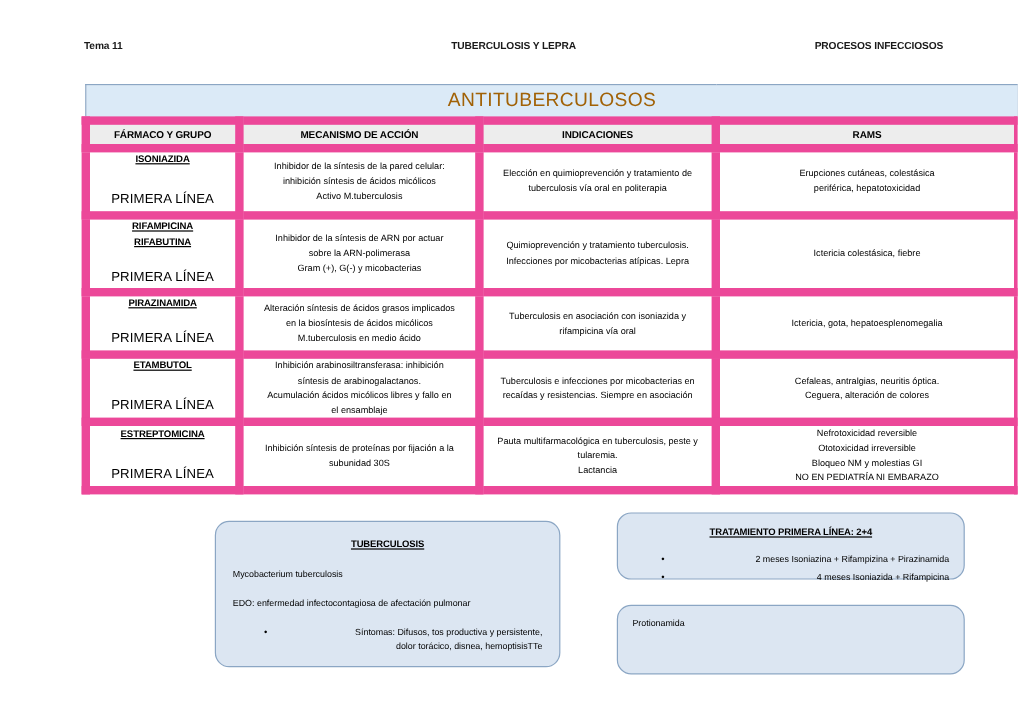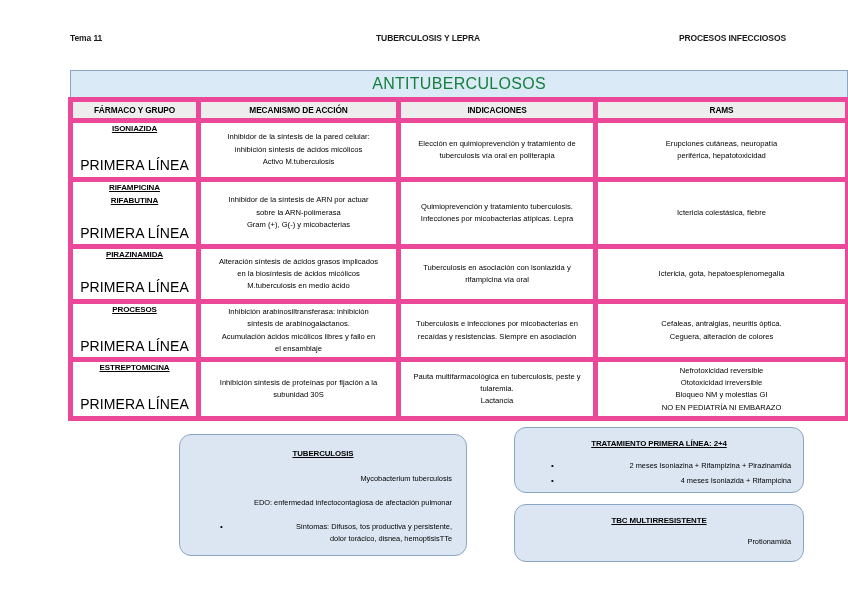--- a/index.html
+++ b/index.html
@@ -43,33 +43,33 @@
   
   .drug-table {
     position: absolute;
     left: 68px;
     top: 70px;
     width: 777px;
     border-collapse: collapse;
     table-layout: fixed;
   }
   .drug-table td, .drug-table th {
-    border: 5px solid #ec4899;
+    border: 7px solid #ec4899;
     padding: 0;
     vertical-align: middle;
   }
   .title-cell {
     background: #dbeaf7;
     border: 1px solid #8ba6c4 !important;
     text-align: center;
     font-size: 16px;
     font-weight: normal;
     letter-spacing: 0.3px;
     height: 26px;
-    color: #15803d;
+    color: #a16207;
   }
   .colhead {
     background: #ededed;
     text-align: center;
     font-size: 8.3px;
     font-weight: bold;
     letter-spacing: -0.1px;
     height: 16px;
     padding: 2px 0;
   }
@@ -87,21 +87,21 @@
   }
   .drug-name {
     font-weight: bold;
     text-decoration: underline;
     font-size: 8px;
     letter-spacing: -0.1px;
     display: block;
   }
   .drug-line {
     display: block;
-    font-size: 14px;
+    font-size: 11px;
     margin-top: 18px;
     letter-spacing: 0.1px;
   }
   .drug-line.tight { margin-top: 14px; }
   .cell-line { display: block; }
 
   
   .infobox {
     position: absolute;
     background: #dce6f2;
@@ -115,21 +115,21 @@
   .infobox .box-title {
     display: block;
     text-align: center;
     font-weight: bold;
     text-decoration: underline;
     font-size: 7.9px;
     letter-spacing: -0.1px;
   }
   .infobox .box-line {
     display: block;
-    text-align: right;
+    text-align: left;
   }
   .infobox ul {
     margin: 0;
     padding-left: 34px;
     list-style: none;
   }
   .infobox li {
     position: relative;
     text-align: right;
     margin: 0;
@@ -154,21 +154,21 @@
     padding: 12px 14px 10px 14px;
   }
   #box-tuberculosis .box-title { margin-bottom: 13px; }
   #box-tuberculosis .box-line { margin-bottom: 11px; }
   #box-tuberculosis ul { margin-top: 4px; padding-left: 40px; }
 
   #box-tratamiento {
     left: 514px;
     top: 427px;
     width: 290px;
-    height: 66px;
+    height: 56px;
     padding: 9px 12px;
   }
   #box-tratamiento .box-title { margin-bottom: 10px; }
   #box-tratamiento ul { padding-left: 38px; }
   #box-tratamiento li { margin-bottom: 2px; }
 
   #box-multirresistente {
     left: 514px;
     top: 504px;
     width: 290px;
@@ -212,21 +212,21 @@
       <td class="body-cell">
         <span class="cell-line">Inhibidor de la síntesis de la pared celular:</span>
         <span class="cell-line">inhibición síntesis de ácidos micólicos</span>
         <span class="cell-line">Activo M.tuberculosis</span>
       </td>
       <td class="body-cell">
         <span class="cell-line">Elección en quimioprevención y tratamiento de</span>
         <span class="cell-line">tuberculosis vía oral en politerapia</span>
       </td>
       <td class="body-cell">
-        <span class="cell-line">Erupciones cutáneas, neuropatía</span>
+        <span class="cell-line">Erupciones cutáneas, colestásica</span>
         <span class="cell-line">periférica, hepatotoxicidad</span>
       </td>
     </tr>
 
     <tr>
       <td class="body-cell">
         <span class="drug-name">RIFAMPICINA</span>
         <span class="drug-name">RIFABUTINA</span>
         <span class="drug-line tight">PRIMERA LÍNEA</span>
       </td>
@@ -258,21 +258,21 @@
         <span class="cell-line">Tuberculosis en asociación con isoniazida y</span>
         <span class="cell-line">rifampicina vía oral</span>
       </td>
       <td class="body-cell">
         <span class="cell-line">Ictericia, gota, hepatoesplenomegalia</span>
       </td>
     </tr>
 
     <tr>
       <td class="body-cell">
-        <span class="drug-name">PROCESOS</span>
+        <span class="drug-name">ETAMBUTOL</span>
         <span class="drug-line">PRIMERA LÍNEA</span>
       </td>
       <td class="body-cell">
         <span class="cell-line">Inhibición arabinosiltransferasa: inhibición</span>
         <span class="cell-line">síntesis de arabinogalactanos.</span>
         <span class="cell-line">Acumulación ácidos micólicos libres y fallo en</span>
         <span class="cell-line">el ensamblaje</span>
       </td>
       <td class="body-cell">
         <span class="cell-line">Tuberculosis e infecciones por micobacterias en</span>
@@ -322,15 +322,14 @@
 
 <div class="infobox" id="box-tratamiento">
   <span class="box-title">TRATAMIENTO PRIMERA LÍNEA: 2+4</span>
   <ul>
     <li>2 meses Isoniazina + Rifampizina + Pirazinamida</li>
     <li>4 meses Isoniazida + Rifampicina</li>
   </ul>
 </div>
 
 <div class="infobox" id="box-multirresistente">
-  <span class="box-title">TBC MULTIRRESISTENTE</span>
   <span class="box-line">Protionamida</span>
 </div>
 
 </body></html>

